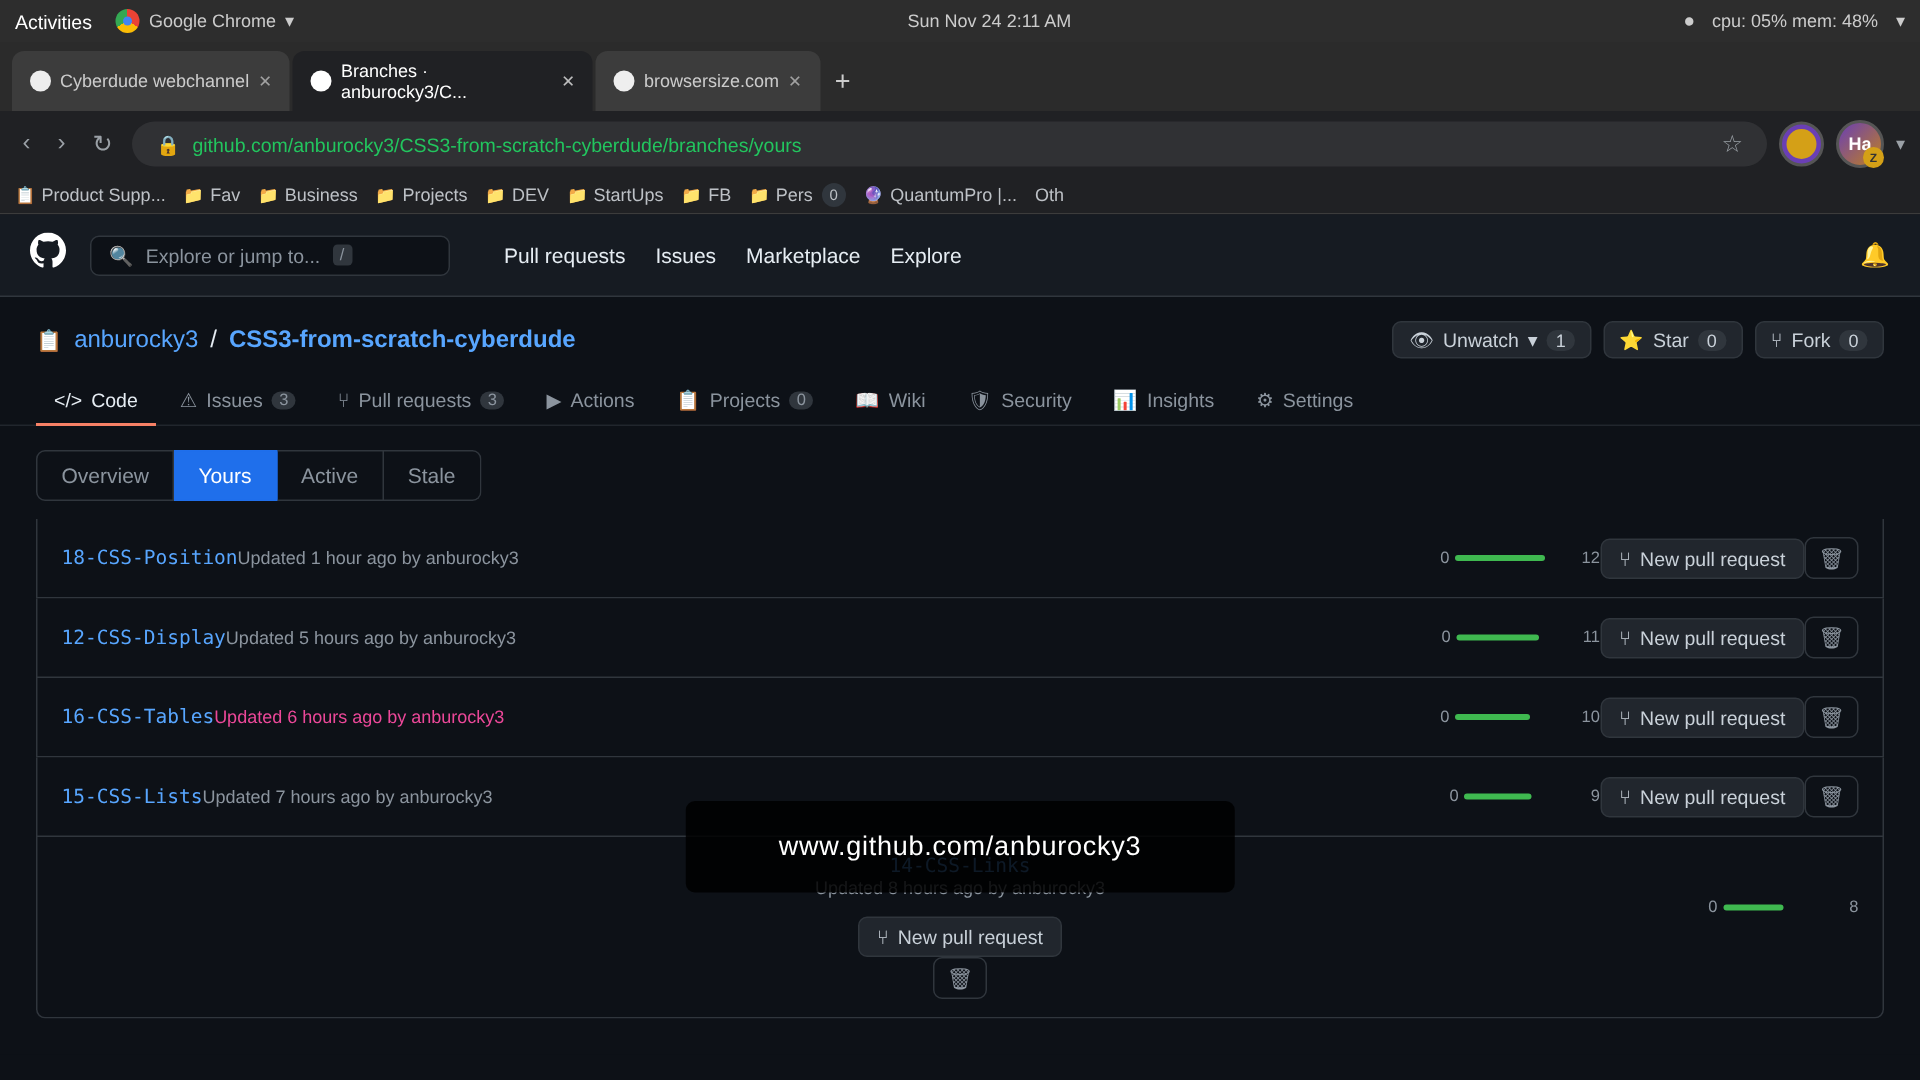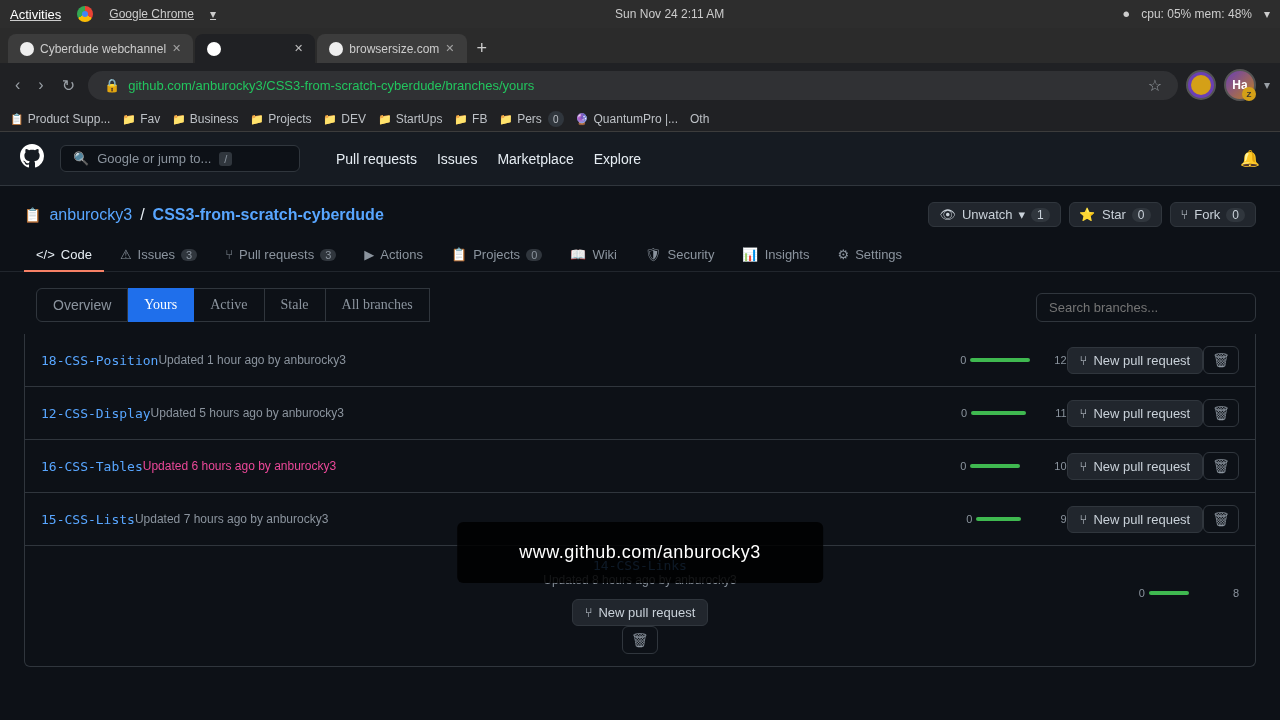--- a/index.html
+++ b/index.html
@@ -9,24 +9,24 @@
     .os-bar {
       background: #2d2d2d;
       height: 28px;
       display: flex;
       align-items: center;
       justify-content: space-between;
       padding: 0 10px;
       font-size: 12px;
       color: #ccc;
     }
-    .os-bar-left { display: flex; align-items: center; gap: 16px; text-decoration: underline; }
+    .os-bar-left { display: flex; align-items: center; gap: 16px; }
     .os-bar-right { display: flex; align-items: center; gap: 12px; }
     .os-activities { color: #fff; font-size: 13px; }
-    .os-chrome { display: flex; align-items: center; gap: 16px; }
+    .os-chrome { display: flex; align-items: center; gap: 6px; }
     .os-chrome-icon { width: 16px; height: 16px; border-radius: 50%; background: conic-gradient(#ea4335 0deg 120deg, #fbbc05 120deg 240deg, #34a853 240deg 360deg); position: relative; }
     .os-chrome-icon::after { content: ''; position: absolute; width: 6px; height: 6px; background: #4285f4; border-radius: 50%; top: 50%; left: 50%; transform: translate(-50%, -50%); }
 
     
     .browser-chrome { background: #3c3c3c; }
     .tab-bar {
       display: flex;
       padding: 6px 8px 0;
       gap: 2px;
       background: #2b2b2b;
@@ -175,36 +175,35 @@
     .repo-tab.active { color: #e6edf3; border-bottom: 2px solid #f78166; }
     .repo-tab-count {
       background: #30363d;
       border-radius: 10px;
       padding: 0 5px;
       font-size: 11px;
     }
 
     .branch-tabs {
       display: flex;
-      align-items: flex-end;
+      align-items: flex-start;
       gap: 0;
       padding: 16px 24px 12px;
-      margin-left: 12px;
     }
     .branch-tab {
       padding: 8px 16px;
       border: 1px solid #30363d;
       background: transparent;
       color: #8b949e;
       font-size: 14px;
       cursor: pointer;
     }
     .branch-tab:first-child { border-radius: 6px 0 0 6px; }
     .branch-tab:last-child { border-radius: 0 6px 6px 0; }
-    .branch-tab + .branch-tab { border-left: none; font-family: Liberation Serif, serif; }
+    .branch-tab + .branch-tab { border-left: none; }
     .branch-tab.active { background: #1f6feb; border-color: #1f6feb; color: #fff; font-weight: 500; }
     .branch-search {
       margin-left: auto;
       background: #0d1117;
       border: 1px solid #30363d;
       border-radius: 6px;
       padding: 6px 12px;
       color: #8b949e;
       font-size: 13px;
       width: 220px;
@@ -309,20 +308,21 @@
 
 <div class="browser-chrome">
   <div class="tab-bar">
     <div class="tab">
       <span class="tab-icon" style="background:#eee;"></span>
       <span>Cyberdude webchannel</span>
       <span class="tab-close">✕</span>
     </div>
     <div class="tab active">
       <span class="tab-icon github"></span>
+      <span>Branches · anburocky3/C...</span>
       <span class="tab-close">✕</span>
     </div>
     <div class="tab">
       <span class="tab-icon" style="background:#eee;"></span>
       <span>browsersize.com</span>
       <span class="tab-close">✕</span>
     </div>
     <button class="tab-new">+</button>
   </div>
 
@@ -396,21 +396,21 @@
 <div class="github-page">
 
   <div class="gh-header">
     <span class="gh-logo">
       <svg width="24" height="24" viewBox="0 0 16 16" fill="white">
         <path d="M8 0C3.58 0 0 3.58 0 8c0 3.54 2.29 6.53 5.47 7.59.4.07.55-.17.55-.38 0-.19-.01-.82-.01-1.49-2.01.37-2.53-.49-2.69-.94-.09-.23-.48-.94-.82-1.13-.28-.15-.68-.52-.01-.53.63-.01 1.08.58 1.23.82.72 1.21 1.87.87 2.33.66.07-.52.28-.87.51-1.07-1.78-.2-3.64-.89-3.64-3.95 0-.87.31-1.59.82-2.15-.08-.2-.36-1.02.08-2.12 0 0 .67-.21 2.2.82.64-.18 1.32-.27 2-.27.68 0 1.36.09 2 .27 1.53-1.04 2.2-.82 2.2-.82.44 1.1.16 1.92.08 2.12.51.56.82 1.27.82 2.15 0 3.07-1.87 3.75-3.65 3.95.29.25.54.73.54 1.48 0 1.07-.01 1.93-.01 2.2 0 .21.15.46.55.38A8.013 8.013 0 0016 8c0-4.42-3.58-8-8-8z"></path>
       </svg>
     </span>
     <div class="gh-search">
       <span>🔍</span>
-      <span>Google or jump to...</span>
+      <span>Explore or jump to...</span>
       <span class="gh-search-slash">/</span>
     </div>
     <div class="gh-nav">
       <span class="gh-nav-item">Pull requests</span>
       <span class="gh-nav-item">Issues</span>
       <span class="gh-nav-item">Marketplace</span>
       <span class="gh-nav-item">Explore</span>
     </div>
     <div class="gh-header-right">
       <span class="bell-icon">🔔</span>
@@ -484,22 +484,20 @@
     </div>
   </div>
 
   <div class="main-content-wrapper">
 
     <div class="branch-tabs">
       <button class="branch-tab">Overview</button>
       <button class="branch-tab active">Yours</button>
       <button class="branch-tab">Active</button>
       <button class="branch-tab">Stale</button>
-      <button class="branch-tab">All branches</button>
-      <input class="branch-search" type="text" placeholder="Search branches..." style="">
     </div>
 
     <div class="branches-content">
 
       <div class="branch-row">
         <span class="branch-name">18-CSS-Position</span>
         <span class="branch-updated">Updated 1 hour ago by anburocky3</span>
         <div class="branch-graph">
           <span class="graph-num">0</span>
           <div class="graph-bar-area">

